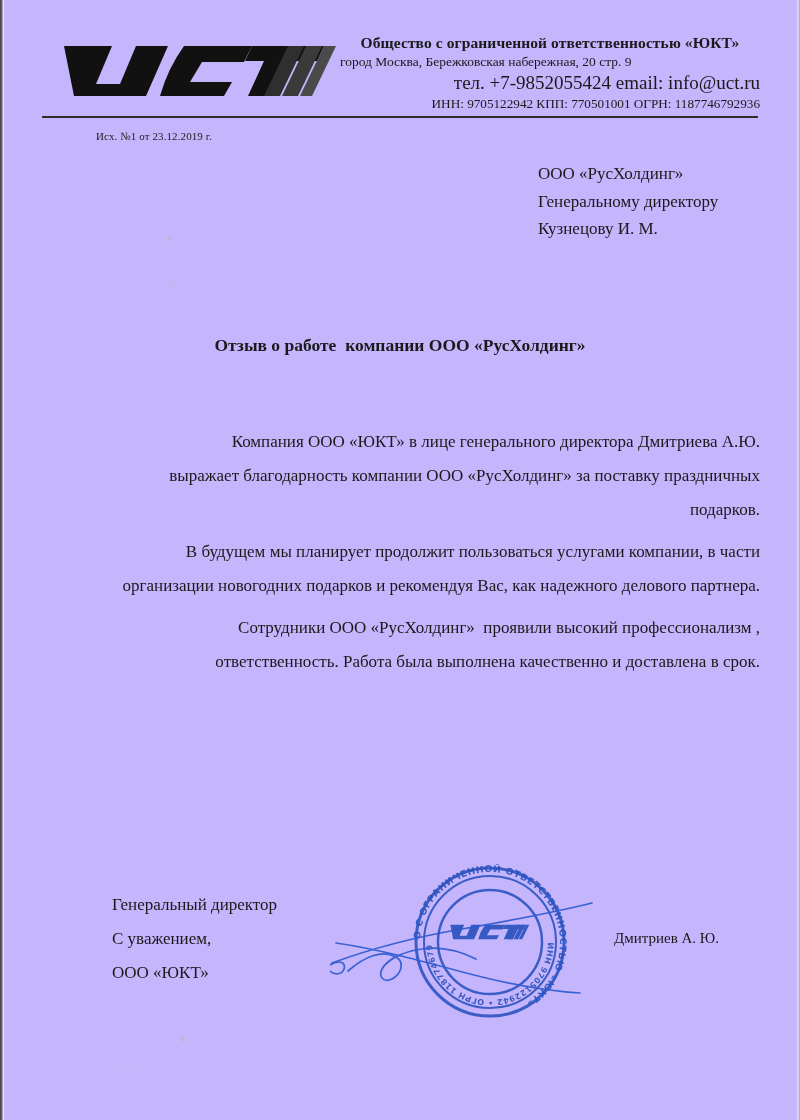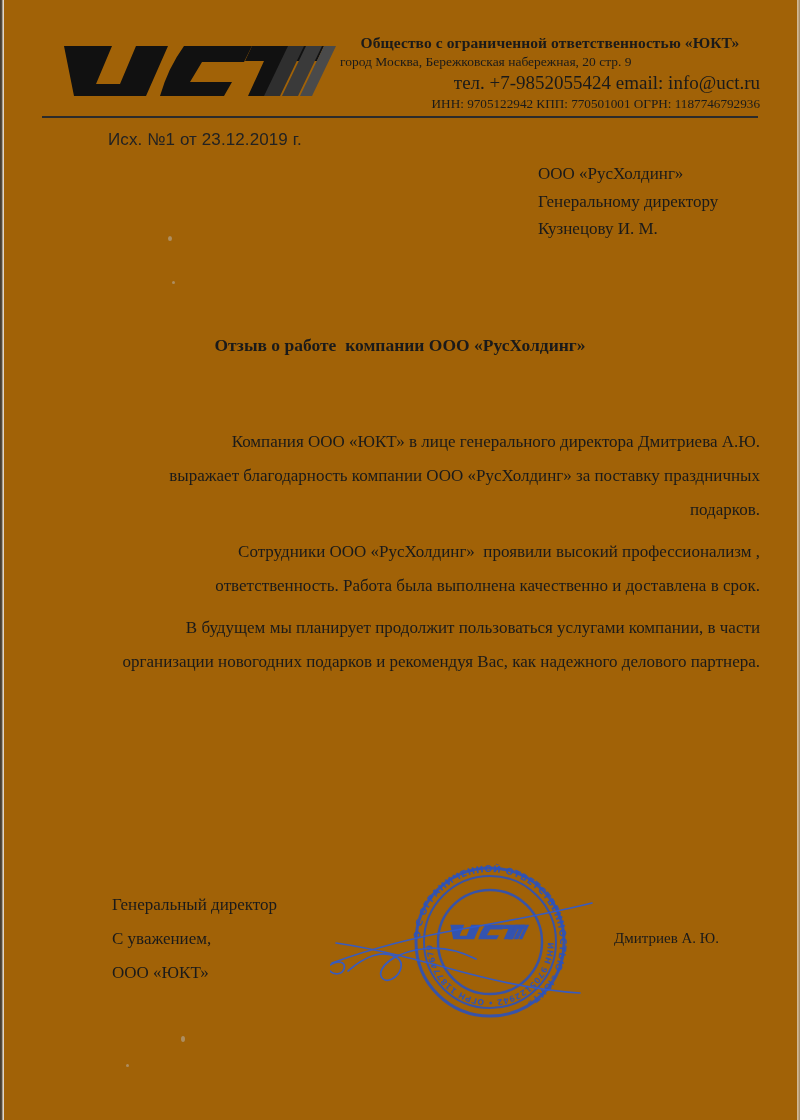--- a/index.html
+++ b/index.html
@@ -4,21 +4,21 @@
 <style>
   html, body {
     margin: 0;
     padding: 0;
     background: #ffffff;
   }
   .page {
     position: relative;
     width: 800px;
     height: 1120px;
-    background: #a16207;
+    background: #c4b5fd;
     overflow: hidden;
     font-family: "Liberation Serif", serif;
     color: #1a1a1a;
   }
   
   .scan-edge-left {
     position: absolute;
     left: 0; top: 0;
     width: 4px; height: 1120px;
     background: linear-gradient(to right, #2e2e2e 0%, #4a4a4a 40%, #d8d8d8 75%, #fdfdfd 100%);
@@ -83,24 +83,24 @@
     left: 42px;
     top: 116px;
     width: 716px;
     height: 2px;
     background: #2b2b2b;
   }
 
   
   .outgoing {
     position: absolute;
-    left: 108px;
+    left: 96px;
     top: 130px;
-    font-family: Liberation Sans, sans-serif;
-    font-size: 17px;
+    font-family: Liberation Serif, serif;
+    font-size: 11px;
     color: #222;
     letter-spacing: .1px;
   }
 
   
   .recipient {
     position: absolute;
     left: 538px;
     top: 160px;
     line-height: 1.62;
@@ -215,22 +215,22 @@
   <div class="recipient">
     <div>ООО «РусХолдинг»</div>
     <div>Генеральному директору</div>
     <div>Кузнецову И. М.</div>
   </div>
 
   <div class="doc-title">Отзыв о работе  компании ООО «РусХолдинг»</div>
 
   <div class="body-text">
     <p>Компания ООО «ЮКТ» в лице генерального директора Дмитриева А.Ю. выражает благодарность компании ООО «РусХолдинг» за поставку праздничных подарков.</p>
+    <p>В будущем мы планирует продолжит пользоваться услугами компании, в части организации новогодних подарков и рекомендуя Вас, как надежного делового партнера.</p>
     <p>Сотрудники ООО «РусХолдинг»  проявили высокий профессионализм , ответственность. Работа была выполнена качественно и доставлена в срок.</p>
-    <p>В будущем мы планирует продолжит пользоваться услугами компании, в части организации новогодних подарков и рекомендуя Вас, как надежного делового партнера.</p>
   </div>
 
   <div class="sign-left">
     <div>Генеральный директор</div>
     <div>С уважением,</div>
     <div>ООО «ЮКТ»</div>
   </div>
 
   <div class="sign-right">Дмитриев А. Ю.</div>
 

